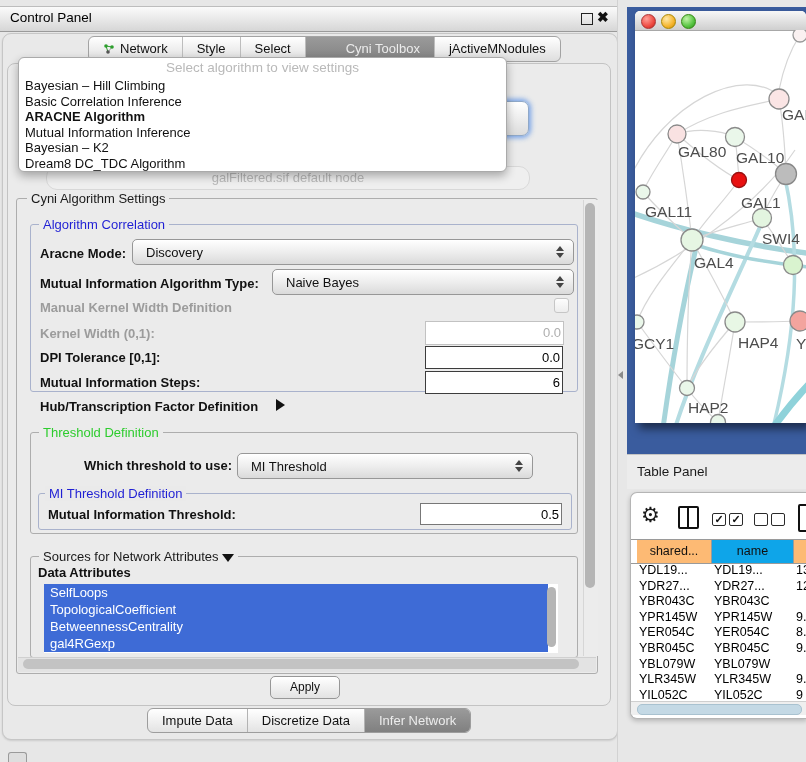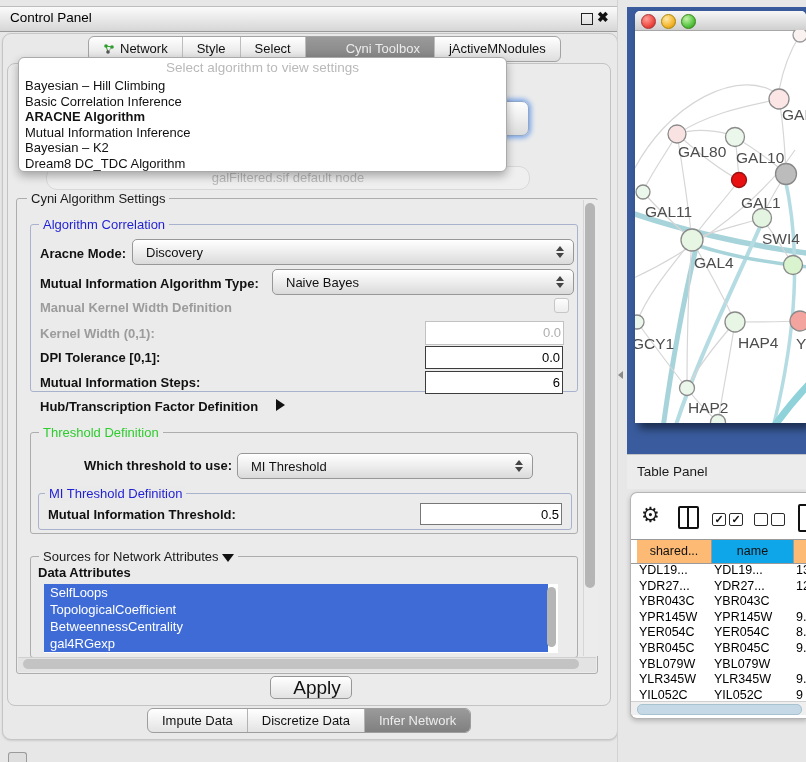--- a/index.html
+++ b/index.html
@@ -62,21 +62,21 @@
   .attr-item{height:17px;line-height:17px;font-size:13px;color:#fff;background:#3e6bd6;padding-left:6px;
              width:498px;}
   #attr-vscroll{left:547px;top:587px;width:9px;height:60px;border-radius:5px;background:#b5b5b5;z-index:6;}
   
   #cyni-vtrack{left:583px;top:200px;width:14px;height:456px;background:#ececec;border-left:1px solid #d6d6d6;}
   #cyni-vthumb{left:585px;top:203px;width:10px;height:385px;border-radius:6px;background:#b5b5b5;}
   #cyni-htrack{left:18px;top:657px;width:578px;height:14px;background:#e3e3e3;border-top:1px solid #d0d0d0;}
   #cyni-hthumb{left:23px;top:659px;width:556px;height:10px;border-radius:5px;background:#c3c3c3;}
   
   #apply-btn{left:270px;top:676px;width:68px;height:21px;border:1px solid #979797;border-radius:5px;
-     background:linear-gradient(#ffffff,#e2e2e2);font-size:19px;text-align:center;line-height:21px;padding-left:12px;}
+     background:linear-gradient(#ffffff,#e2e2e2);font-size:12px;text-align:center;line-height:21px;}
   #bottom-tabs{left:147px;top:708px;height:23px;display:flex;border:1px solid #9d9d9d;border-radius:6px;
      overflow:hidden;background:linear-gradient(#ffffff,#e3e3e3);z-index:20;}
   .btab{padding:0 14px;font-size:13px;line-height:23px;border-left:1px solid #b3b3b3;white-space:nowrap;}
   .btab:first-child{border-left:none;}
   .btab.sel{background:linear-gradient(#9a9a9a,#808080);color:#ececec;}
   
   #divider{left:617px;top:0;width:10px;height:762px;background:#e7e7e7;border-left:1px solid #d2d2d2;}
   #divider-handle{left:618px;top:371px;width:0;height:0;border-top:4px solid transparent;
      border-bottom:4px solid transparent;border-right:5px solid #8a8a8a;}
   #net-frame{left:627px;top:7px;width:179px;height:447px;background:#3a5c9e;}

